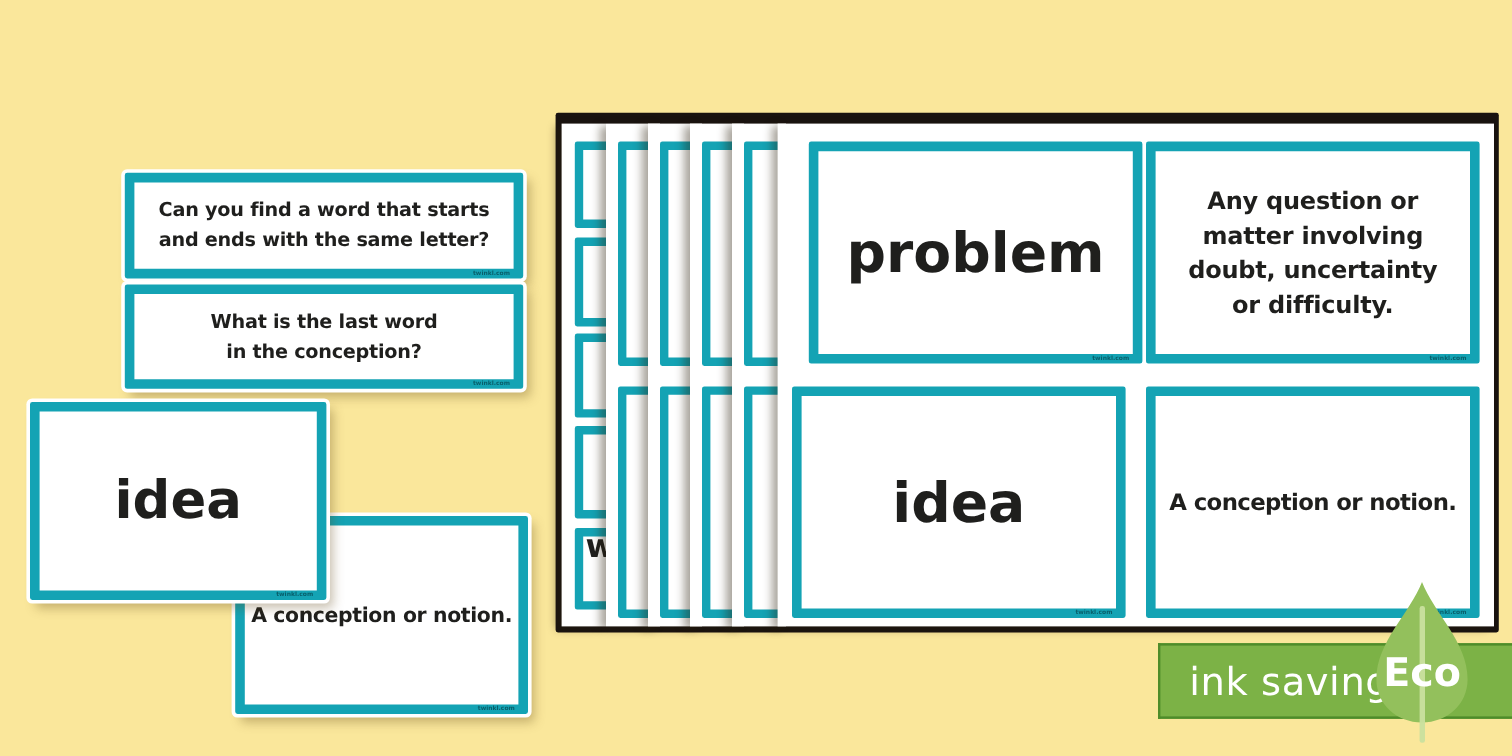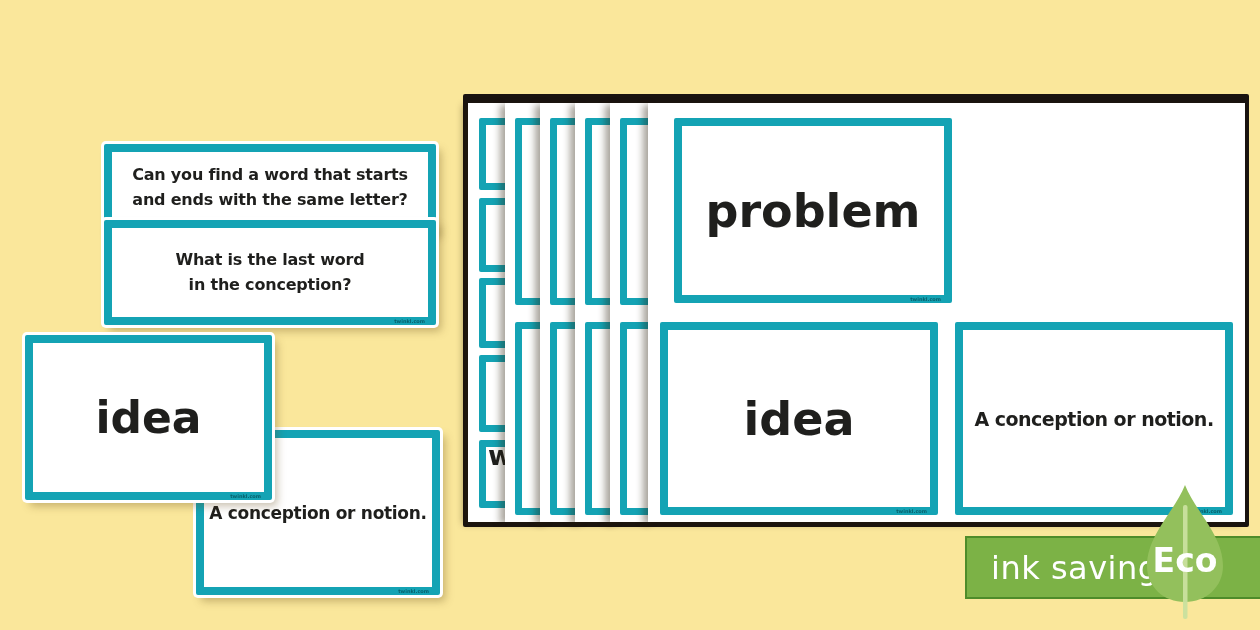--- a/index.html
+++ b/index.html
@@ -19,21 +19,21 @@
   .wm{
     position:absolute;right:3px;bottom:-7px;font-size:5px;line-height:5px;
     color:#085F6B;letter-spacing:0;font-weight:bold;
   }
   
   .strip{ left:104px;width:332px; }
   .strip .line{ display:block;white-space:nowrap;font-weight:bold;
     font-size:16px;line-height:1.55;letter-spacing:-.2px; }
   #strip-1{ top:39px;height:87px; }
   #strip-2{ top:144px;height:88px; }
-  #strip-3{ top:220px;height:105px; }
+  #strip-3{ top:237px;height:87px; }
   
   #loose-word-card{ left:25px;top:335px;width:247px;height:165px;z-index:3;
     font-size:44px;font-weight:bold; }
   #loose-def-card{ left:196px;top:430px;width:244px;height:165px;z-index:2;
     font-size:17px;font-weight:bold;letter-spacing:-.3px;white-space:nowrap; }
   
   #stack-backdrop{ position:absolute;left:463px;top:94px;width:786px;height:433px;
     background:#191310;border-radius:2px;z-index:1; }
   .page{ position:absolute;top:103px;height:419px;background:#fff;
     box-shadow:-5px 2px 7px rgba(40,30,10,.40); overflow:hidden; }
@@ -127,20 +127,29 @@
   <div id="page-e" class="page">
     <div class="sliver sliver-tall" style="top:15px;height:187px"></div>
     <div class="sliver sliver-tall" style="top:219px;height:193px"></div>
   </div>
 
   <div id="page-f" class="page">
     <div id="fcard-problem" class="tcard fcard">
       <span>problem</span>
       <span class="wm">twinkl.com</span>
     </div>
+    <div id="fcard-def1" class="tcard fcard">
+      <div>
+        <span class="line">Any question or</span>
+        <span class="line">matter involving</span>
+        <span class="line">doubt, uncertainty</span>
+        <span class="line">or difficulty.</span>
+      </div>
+      <span class="wm">twinkl.com</span>
+    </div>
     <div id="fcard-idea" class="tcard fcard">
       <span>idea</span>
       <span class="wm">twinkl.com</span>
     </div>
     <div id="fcard-def2" class="tcard fcard">
       <span>A conception or notion.</span>
       <span class="wm">twinkl.com</span>
     </div>
   </div>
 

